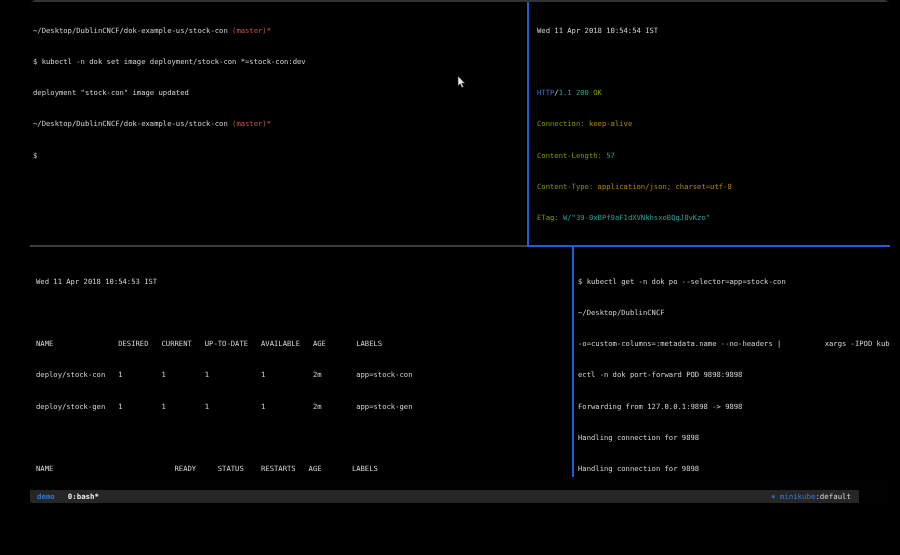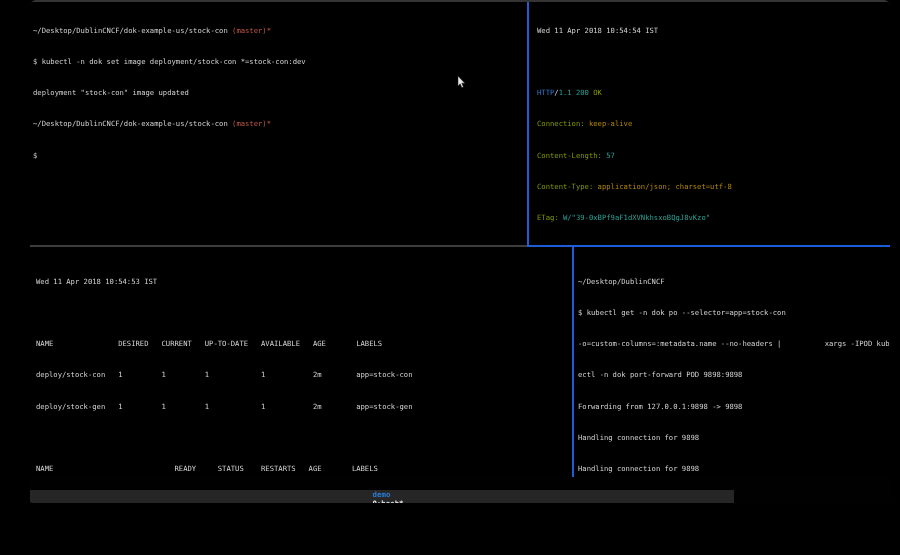--- a/index.html
+++ b/index.html
@@ -40,23 +40,23 @@
   .div-v-bottom{position:absolute;left:542px;top:245px;width:2px;height:230px;background:#1d5dd8;}
   
   .t-red{color:#c15b4a;}
   .t-blue{color:#2e7bd6;}
   .t-cyan{color:#2aa198;}
   .t-green{color:#859900;}
   .t-yellow{color:#b58900;}
   .t-bold{font-weight:normal;}
   
   .statusbar{
-    position:absolute;left:0;top:490px;width:704px;height:13px;background:#262626;
+    position:absolute;left:0;top:490px;width:829px;height:13px;background:#262626;
     display:flex;align-items:center;font-size:7.4px;color:#d6d6d6;
-    padding:0 8px 0 7px;box-sizing:border-box;white-space:pre;flex-direction:column;
+    padding:0 8px 0 7px;box-sizing:border-box;white-space:pre;
   }
   .sb-session{font-weight:bold;}
   .sb-window{color:#eaeaea;font-weight:bold;margin-left:13px;}
   .sb-right{margin-left:auto;}
   
   .mouse{position:absolute;left:457px;top:76px;width:9px;height:13px;}
 </style>
 </head>
 <body>
 
@@ -110,22 +110,22 @@
       <div class="line">NAME                            READY     STATUS    RESTARTS   AGE       LABELS</div>
       
       
       
       
       
       
     </div>
 
     <div class="pane pane-br">
+      <div class="line">$ kubectl get -n dok po --selector=app=stock-con</div>
       <div class="line">~/Desktop/DublinCNCF</div>
-      <div class="line">$ kubectl get -n dok po --selector=app=stock-con</div>
       <div class="line">-o=custom-columns=:metadata.name --no-headers |          xargs -IPOD kub</div>
       <div class="line">ectl -n dok port-forward POD 9898:9898</div>
       <div class="line">Forwarding from 127.0.0.1:9898 -&gt; 9898</div>
       <div class="line">Handling connection for 9898</div>
       <div class="line">Handling connection for 9898</div>
       
     </div>
 
     <div class="div-v-top"></div>
     <div class="div-h-left"></div>

